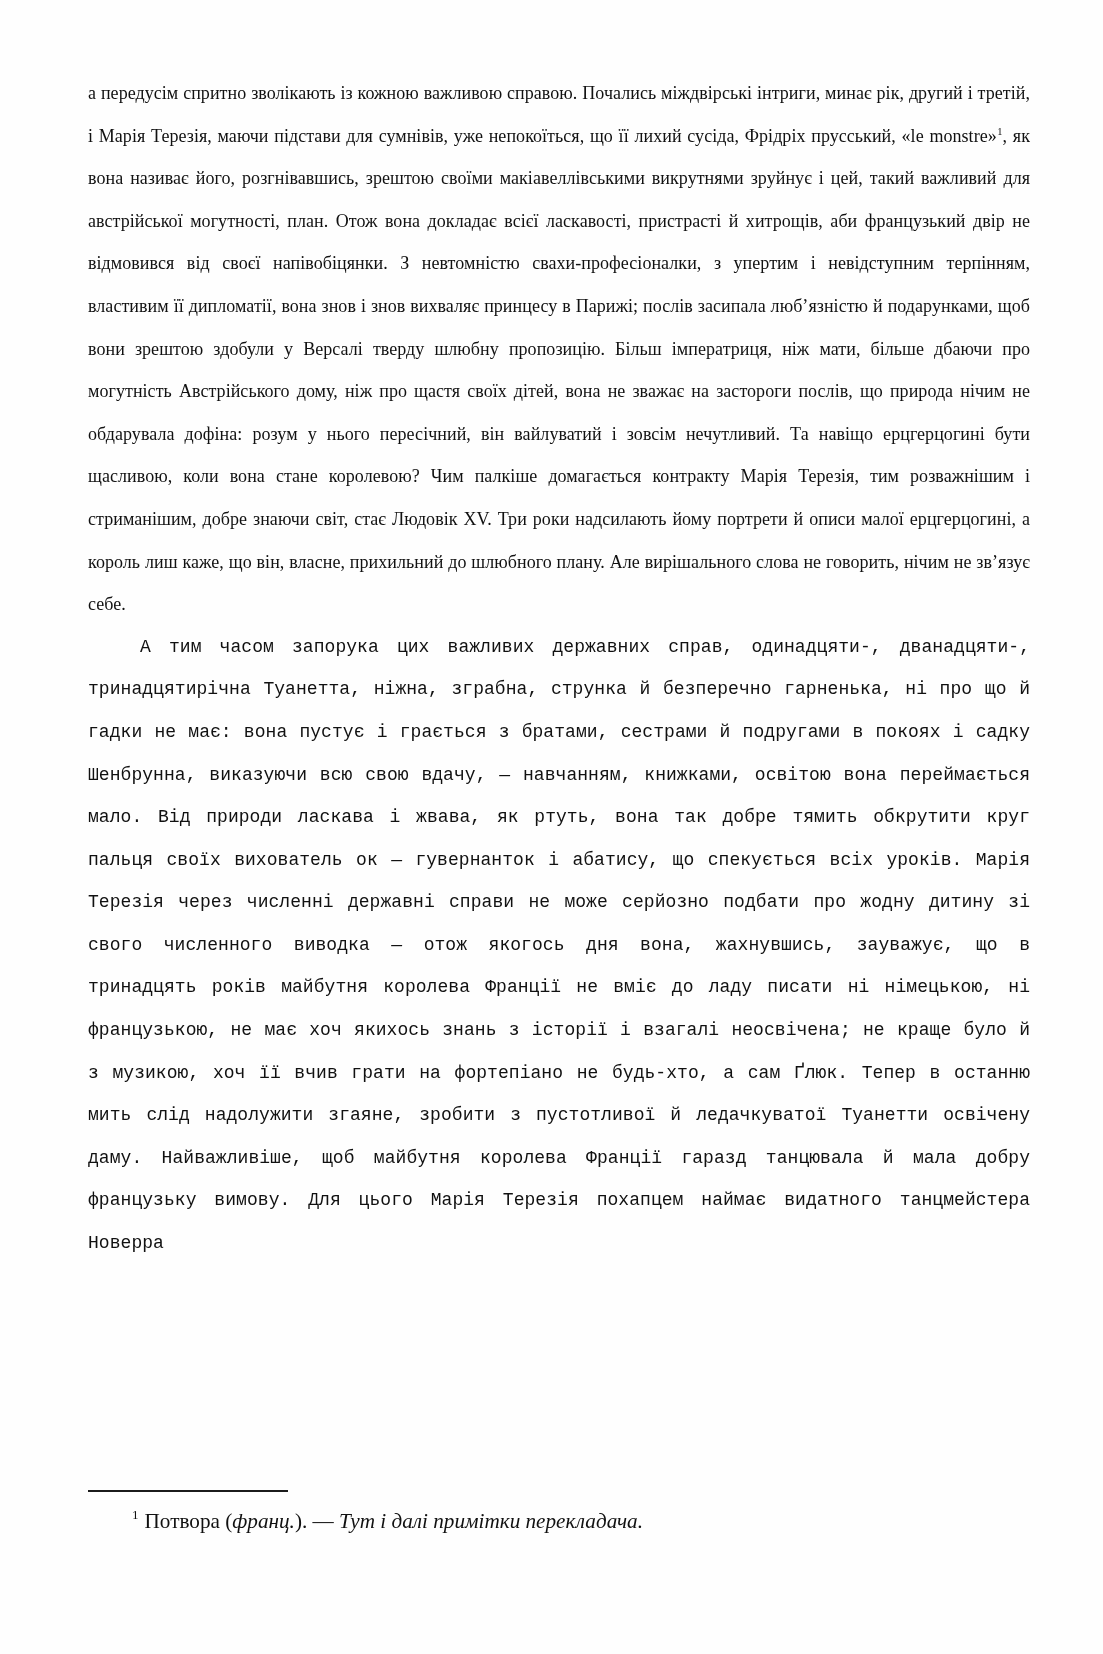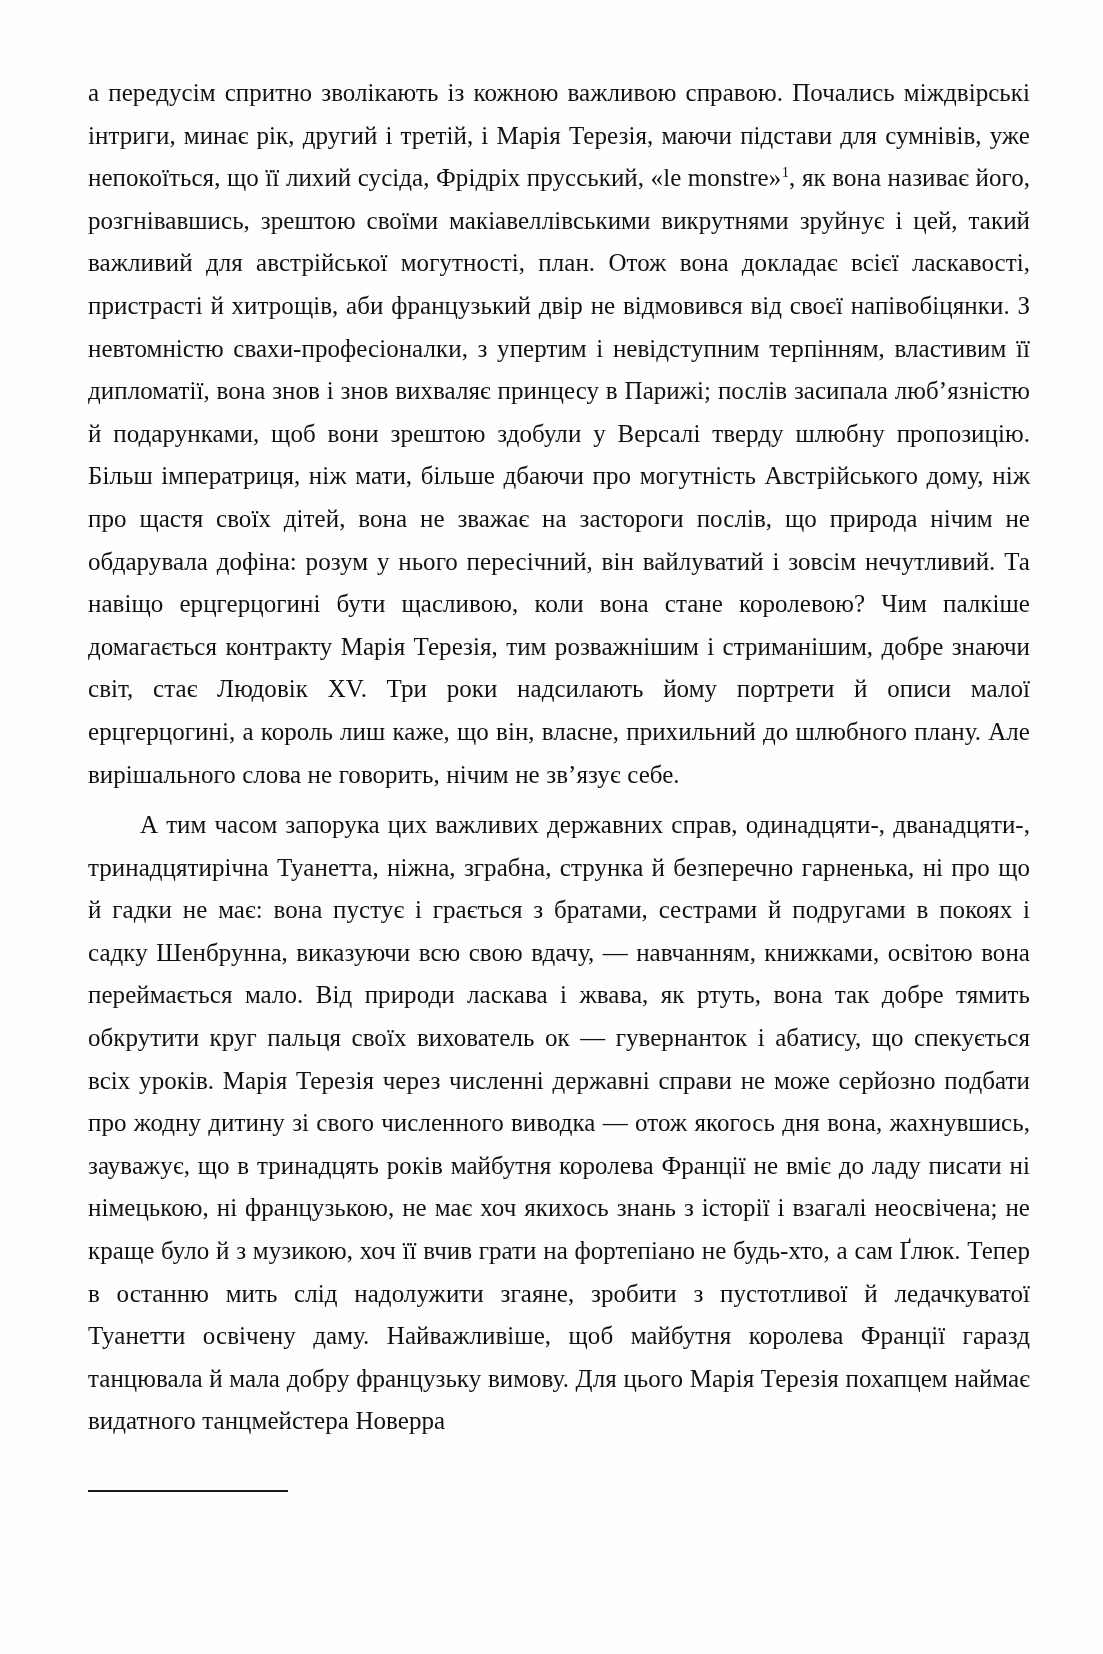--- a/index.html
+++ b/index.html
@@ -30,32 +30,33 @@
     position: absolute;
     left: 88px;
     top: 72px;
     width: 942px;
   }
 
   .para {
     margin: 0;
     text-align: justify;
     text-justify: inter-word;
-    font-size: 25px;
+    font-size: 18px;
     line-height: 42.6px;
     letter-spacing: 0.05px;
     word-spacing: 0.2px;
     hyphens: manual;
     -webkit-hyphens: manual;
   }
   .para.indent {
     text-indent: 52px;
   }
   .para + .para {
-    margin-top: 8px;
+    margin-top: 0;
+    font-family: Liberation Mono, monospace;
   }
 
   sup.fn-ref {
     font-size: 0.58em;
     vertical-align: 0.62em;
     line-height: 0;
     margin-left: 0.5px;
   }
 
   
@@ -120,16 +121,17 @@
   <div class="text-block">
 
     <p class="para"><span>а передусім спритно зволікають із кожною важливою справою. Почались міждвірські інтриги, минає рік, другий і третій, і Марія Терезія, маючи підстави для сумнівів, уже непокоїться, що її лихий сусіда, Фрідріх прусський, «le monstre»</span><sup class="fn-ref">1</sup><span>, як вона називає його, розгнівавшись, зрештою своїми макіавеллівськими викрутнями зруйнує і цей, такий важливий для австрійської могутності, план. Отож вона докладає всієї ласкавості, пристрасті й хитрощів, аби французький двір не відмовився від своєї напівобіцянки. З невтомністю свахи-професіоналки, з упертим і невідступним терпінням, властивим її дипломатії, вона знов і знов вихваляє принцесу в Парижі; послів засипала люб’язністю й подарунками, щоб вони зрештою здобули у Версалі тверду шлюбну пропозицію. Більш імператриця, ніж мати, більше дбаючи про могутність Австрійського дому, ніж про щастя своїх дітей, вона не зважає на застороги послів, що природа нічим не обдарувала дофіна: розум у нього пересічний, він вайлуватий і зовсім нечутливий. Та навіщо ерцгерцогині бути щасливою, коли вона стане королевою? Чим палкіше домагається контракту Марія Терезія, тим розважнішим і стриманішим, добре знаючи світ, стає Людовік XV. Три роки надсилають йому портрети й описи малої ерцгерцогині, а король лиш каже, що він, власне, прихильний до шлюбного плану. Але вирішального слова не говорить, нічим не зв’язує себе.</span></p>
 
     <p class="para indent"><span>А тим часом запорука цих важливих державних справ, одинадцяти-, дванадцяти-, тринадцятирічна Туанетта, ніжна, зграбна, струнка й безперечно гарненька, ні про що й гадки не має: вона пустує і грається з братами, сестрами й подругами в покоях і садку Шенбрунна, виказуючи всю свою вдачу, — навчанням, книжками, освітою вона переймається мало. Від природи ласкава і жвава, як ртуть, вона так добре тямить обкрутити круг пальця своїх вихователь ок — гувернанток і абатису, що спекується всіх уроків. Марія Терезія через численні державні справи не може серйозно подбати про жодну дитину зі свого численного виводка — отож якогось дня вона, жахнувшись, зауважує, що в тринадцять років майбутня королева Франції не вміє до ладу писати ні німецькою, ні французькою, не має хоч якихось знань з історії і взагалі неосвічена; не краще було й з музикою, хоч її вчив грати на фортепіано не будь-хто, а сам Ґлюк. Тепер в останню мить слід надолужити згаяне, зробити з пустотливої й ледачкуватої Туанетти освічену даму. Найважливіше, щоб майбутня королева Франції гаразд танцювала й мала добру французьку вимову. Для цього Марія Терезія похапцем наймає видатного танцмейстера Новерра</span></p>
 
   </div>
 
   <div class="footnote-area">
     <div class="footnote-rule"></div>
+    <p class="footnote"><span class="fn-num">1</span><span>Потвора (</span><span class="it">франц.</span><span>). — </span><span class="it">Тут і далі примітки перекладача.</span></p>
   </div>
 
 
 </div>
 
 </body></html>

